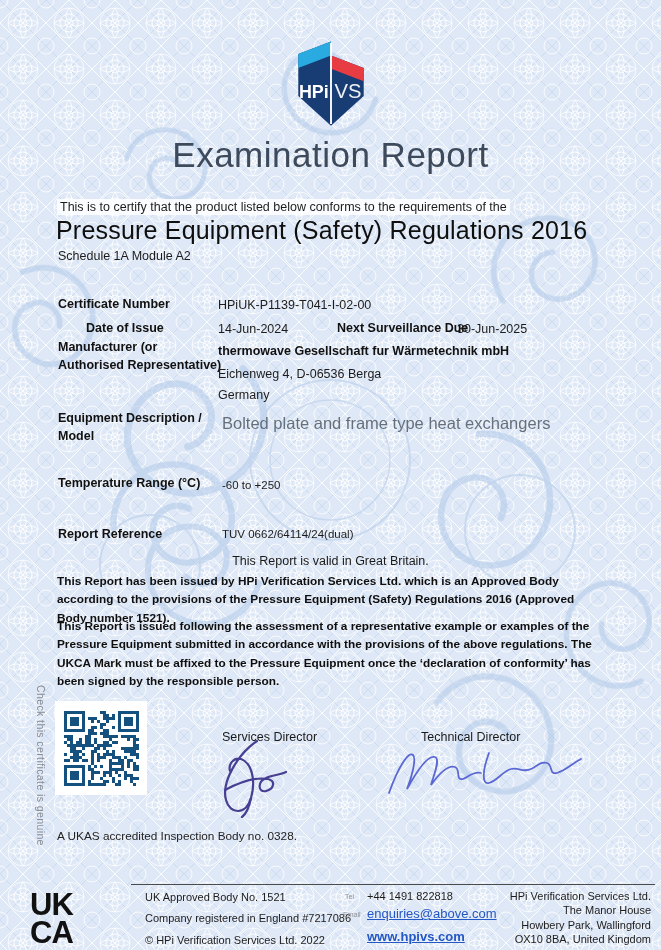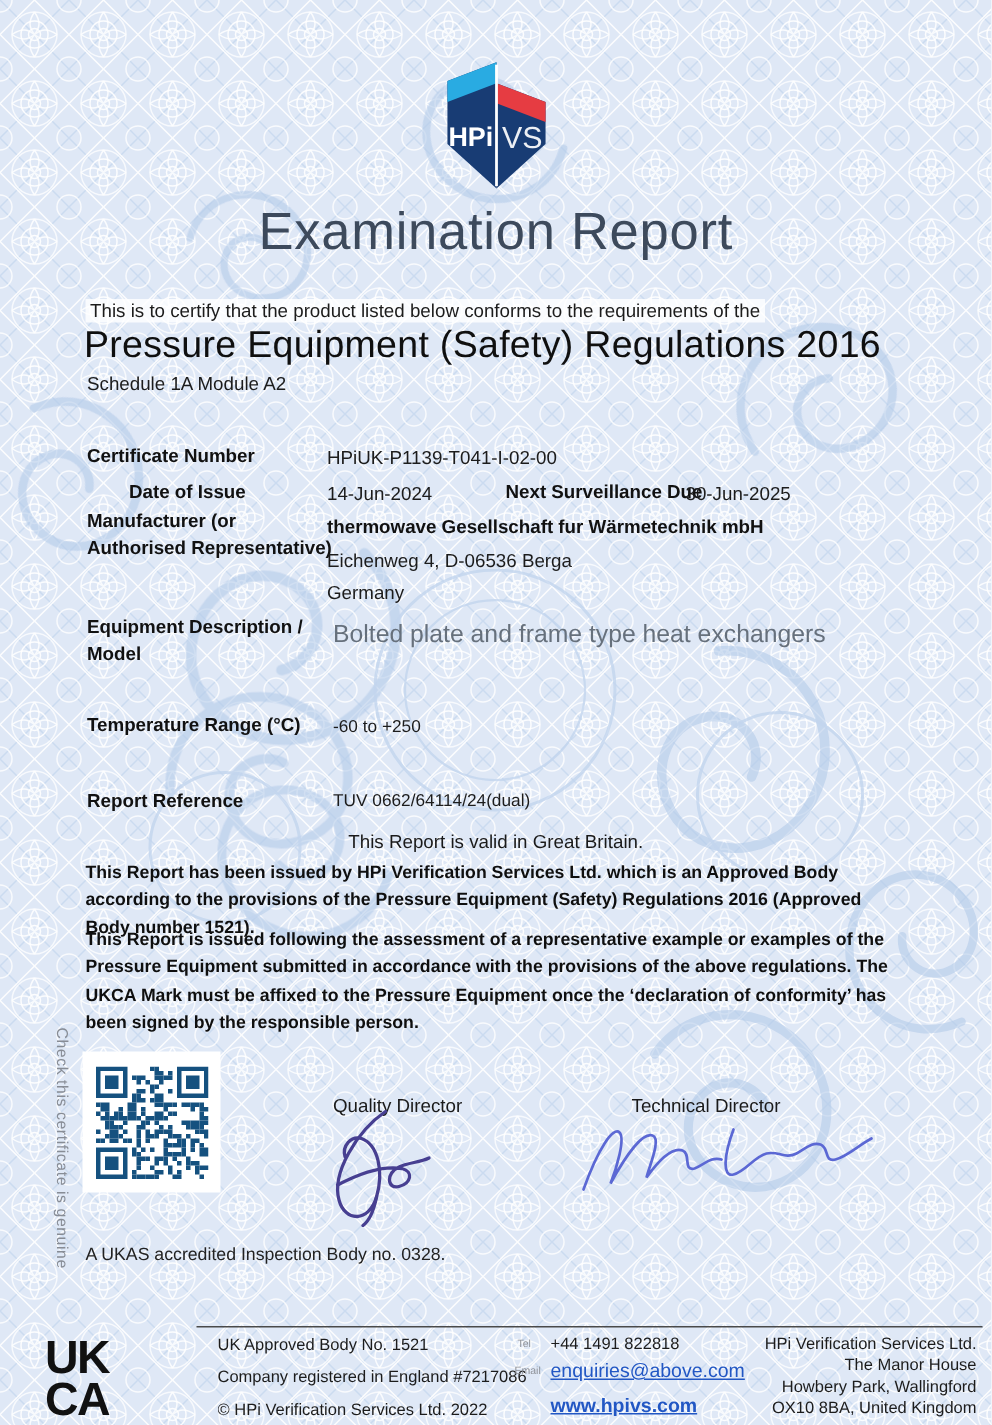--- a/index.html
+++ b/index.html
@@ -341,21 +341,21 @@
           <rect x="54" y="0" width="21" height="21"></rect>
           <rect x="57" y="3" width="15" height="15" fill="#ffffff"></rect>
           <rect x="60" y="6" width="9" height="9" fill="#15517f"></rect>
           <rect x="0" y="54" width="21" height="21"></rect>
           <rect x="3" y="57" width="15" height="15" fill="#ffffff"></rect>
           <rect x="6" y="60" width="9" height="9" fill="#15517f"></rect>
         </g>
     </svg>
   </div>
 
-  <div class="abs sig-label" style="left:222px;top:730px;">Quality Director</div>
+  <div class="abs sig-label" style="left:222px;top:730px;">Services Director</div>
   <div class="abs sig-label" style="left:421px;top:730px;">Technical Director</div>
 
   <svg class="abs" style="left:210px;top:738px;" width="95" height="80" viewBox="0 0 95 80">
     <g fill="none" stroke="#473f91" stroke-width="2.2" stroke-linecap="round">
       <path d="M47,3 C28,16 11,44 16,62 C20,77 36,77 41,60 C46,43 42,25 31,21 C24,19 18,26 20,33"></path>
       <path d="M41,60 C39,70 36,76 32,79"></path>
       <path d="M15,52 C30,44 46,39 58,41 C66,43 64,51 56,53 C48,55 47,44 56,40 C62,37 70,37 76,34"></path>
     </g>
   </svg>
 

